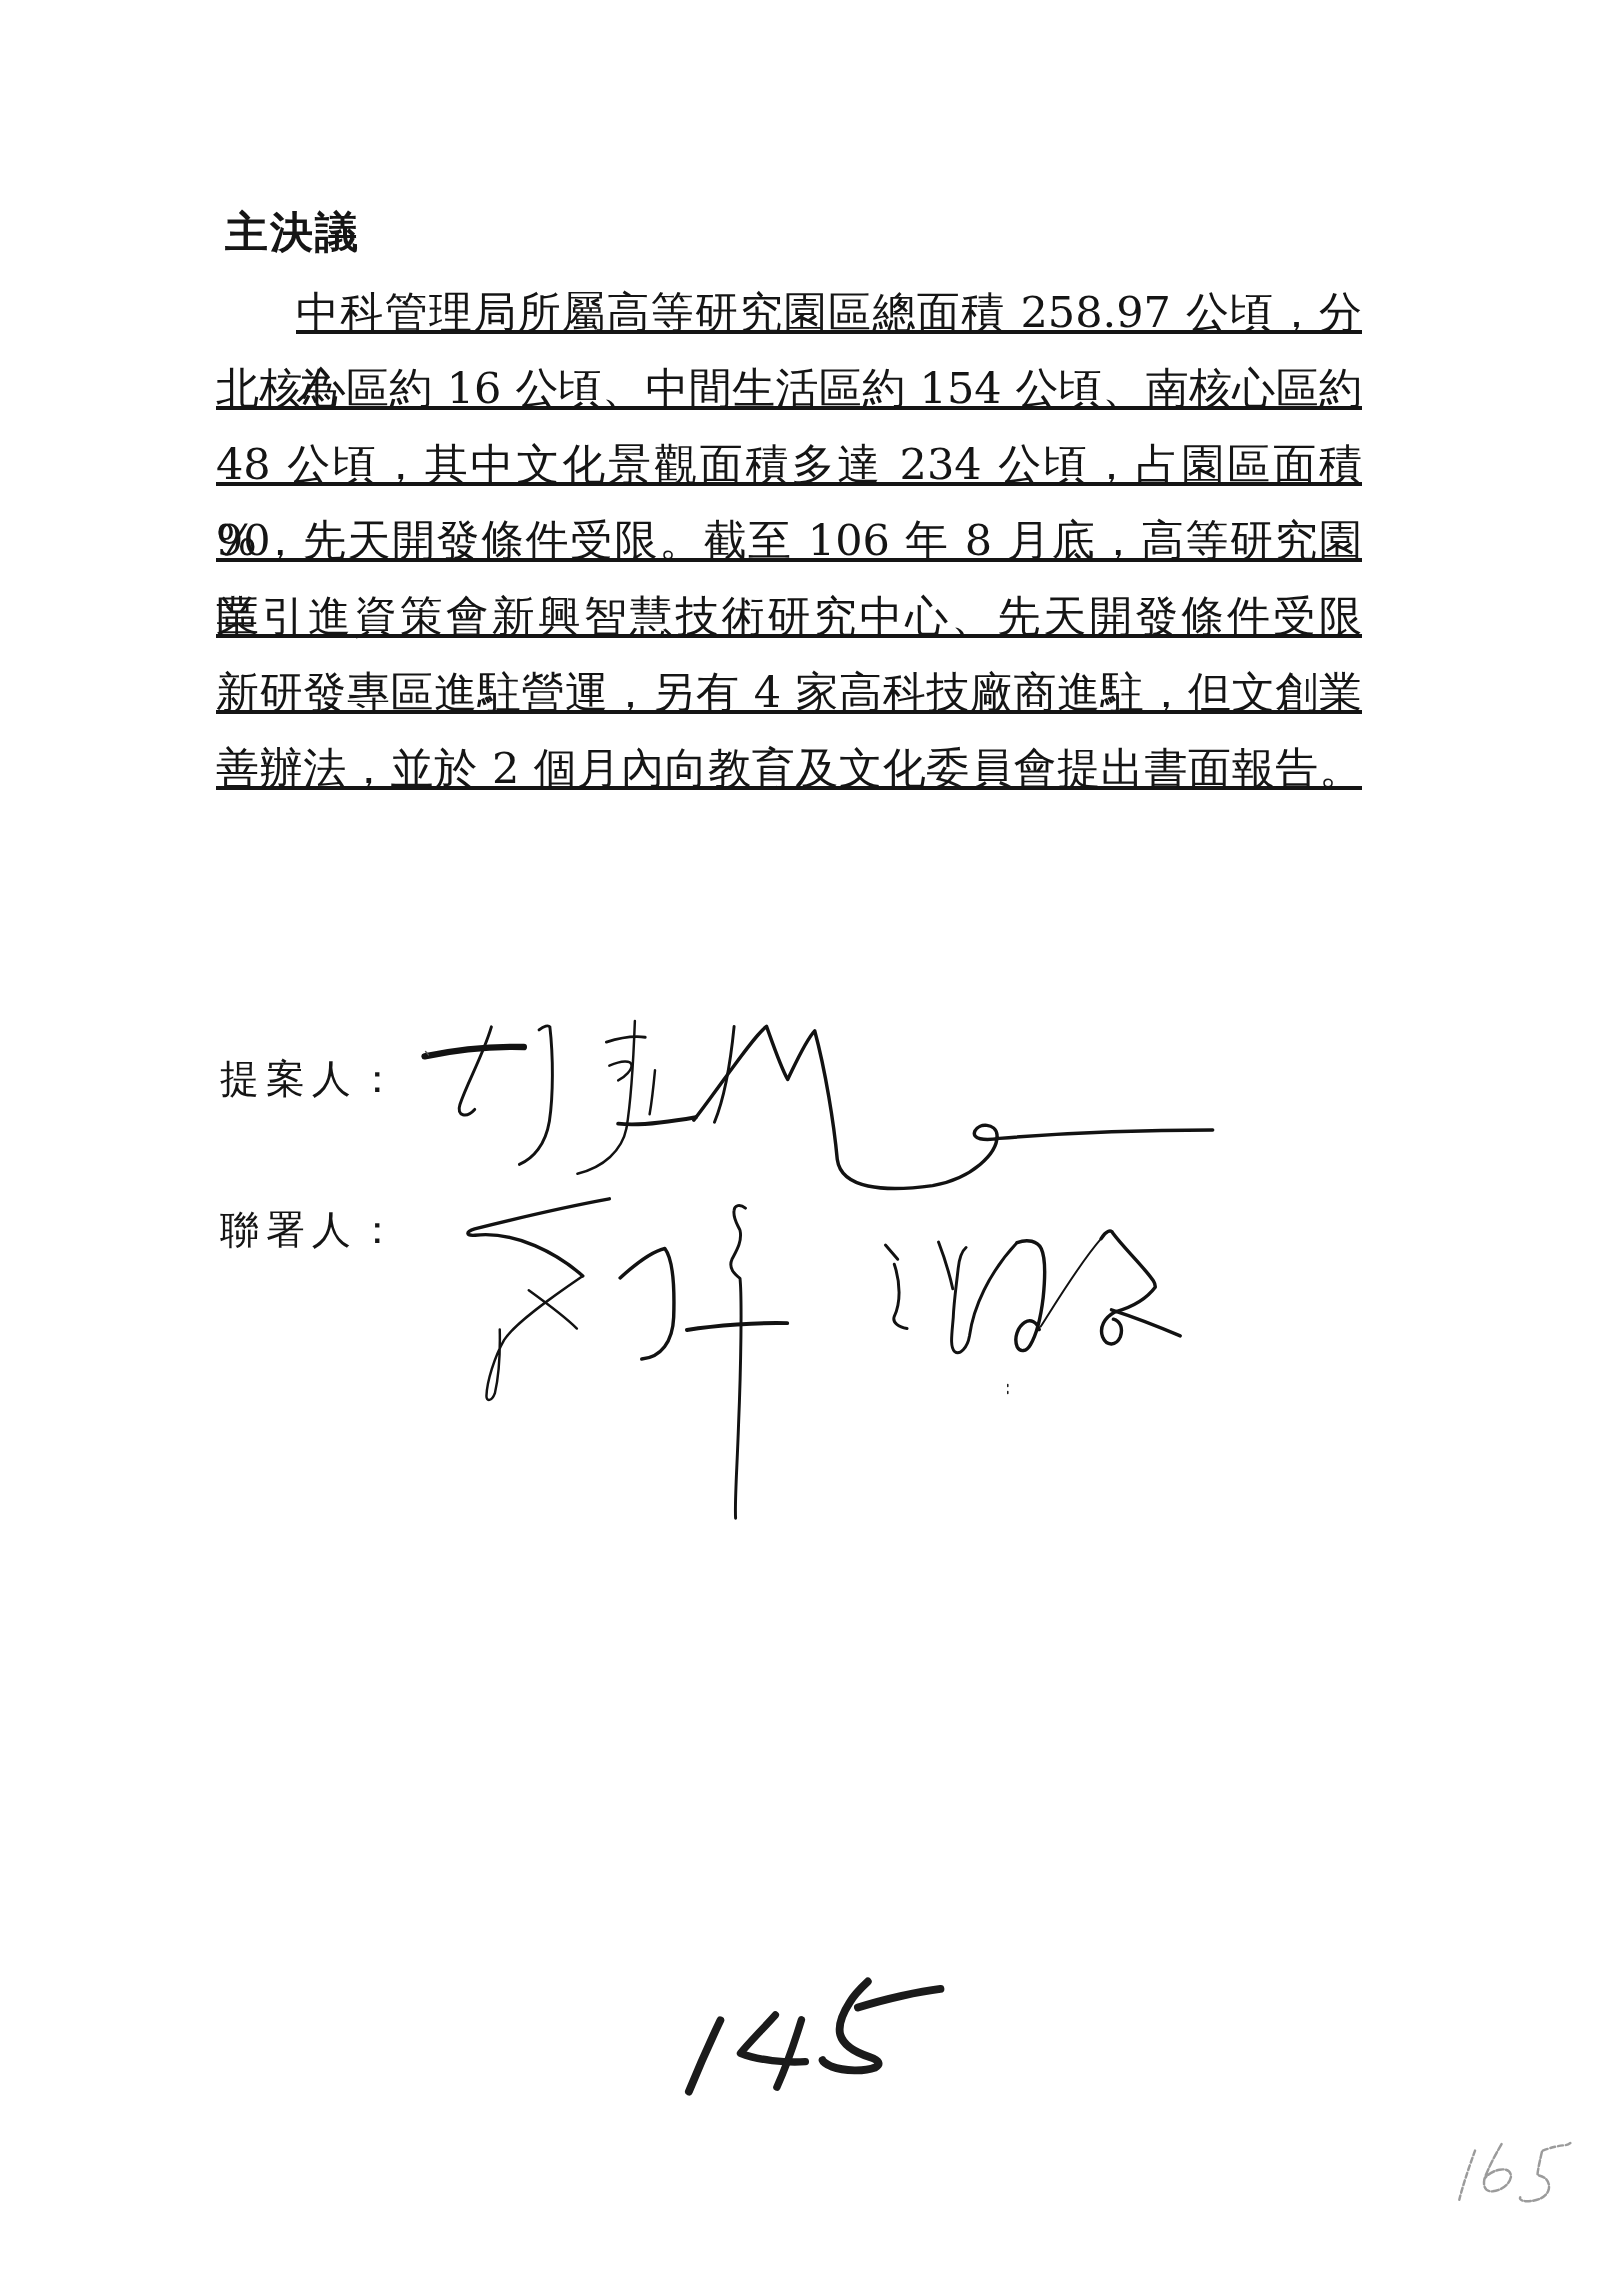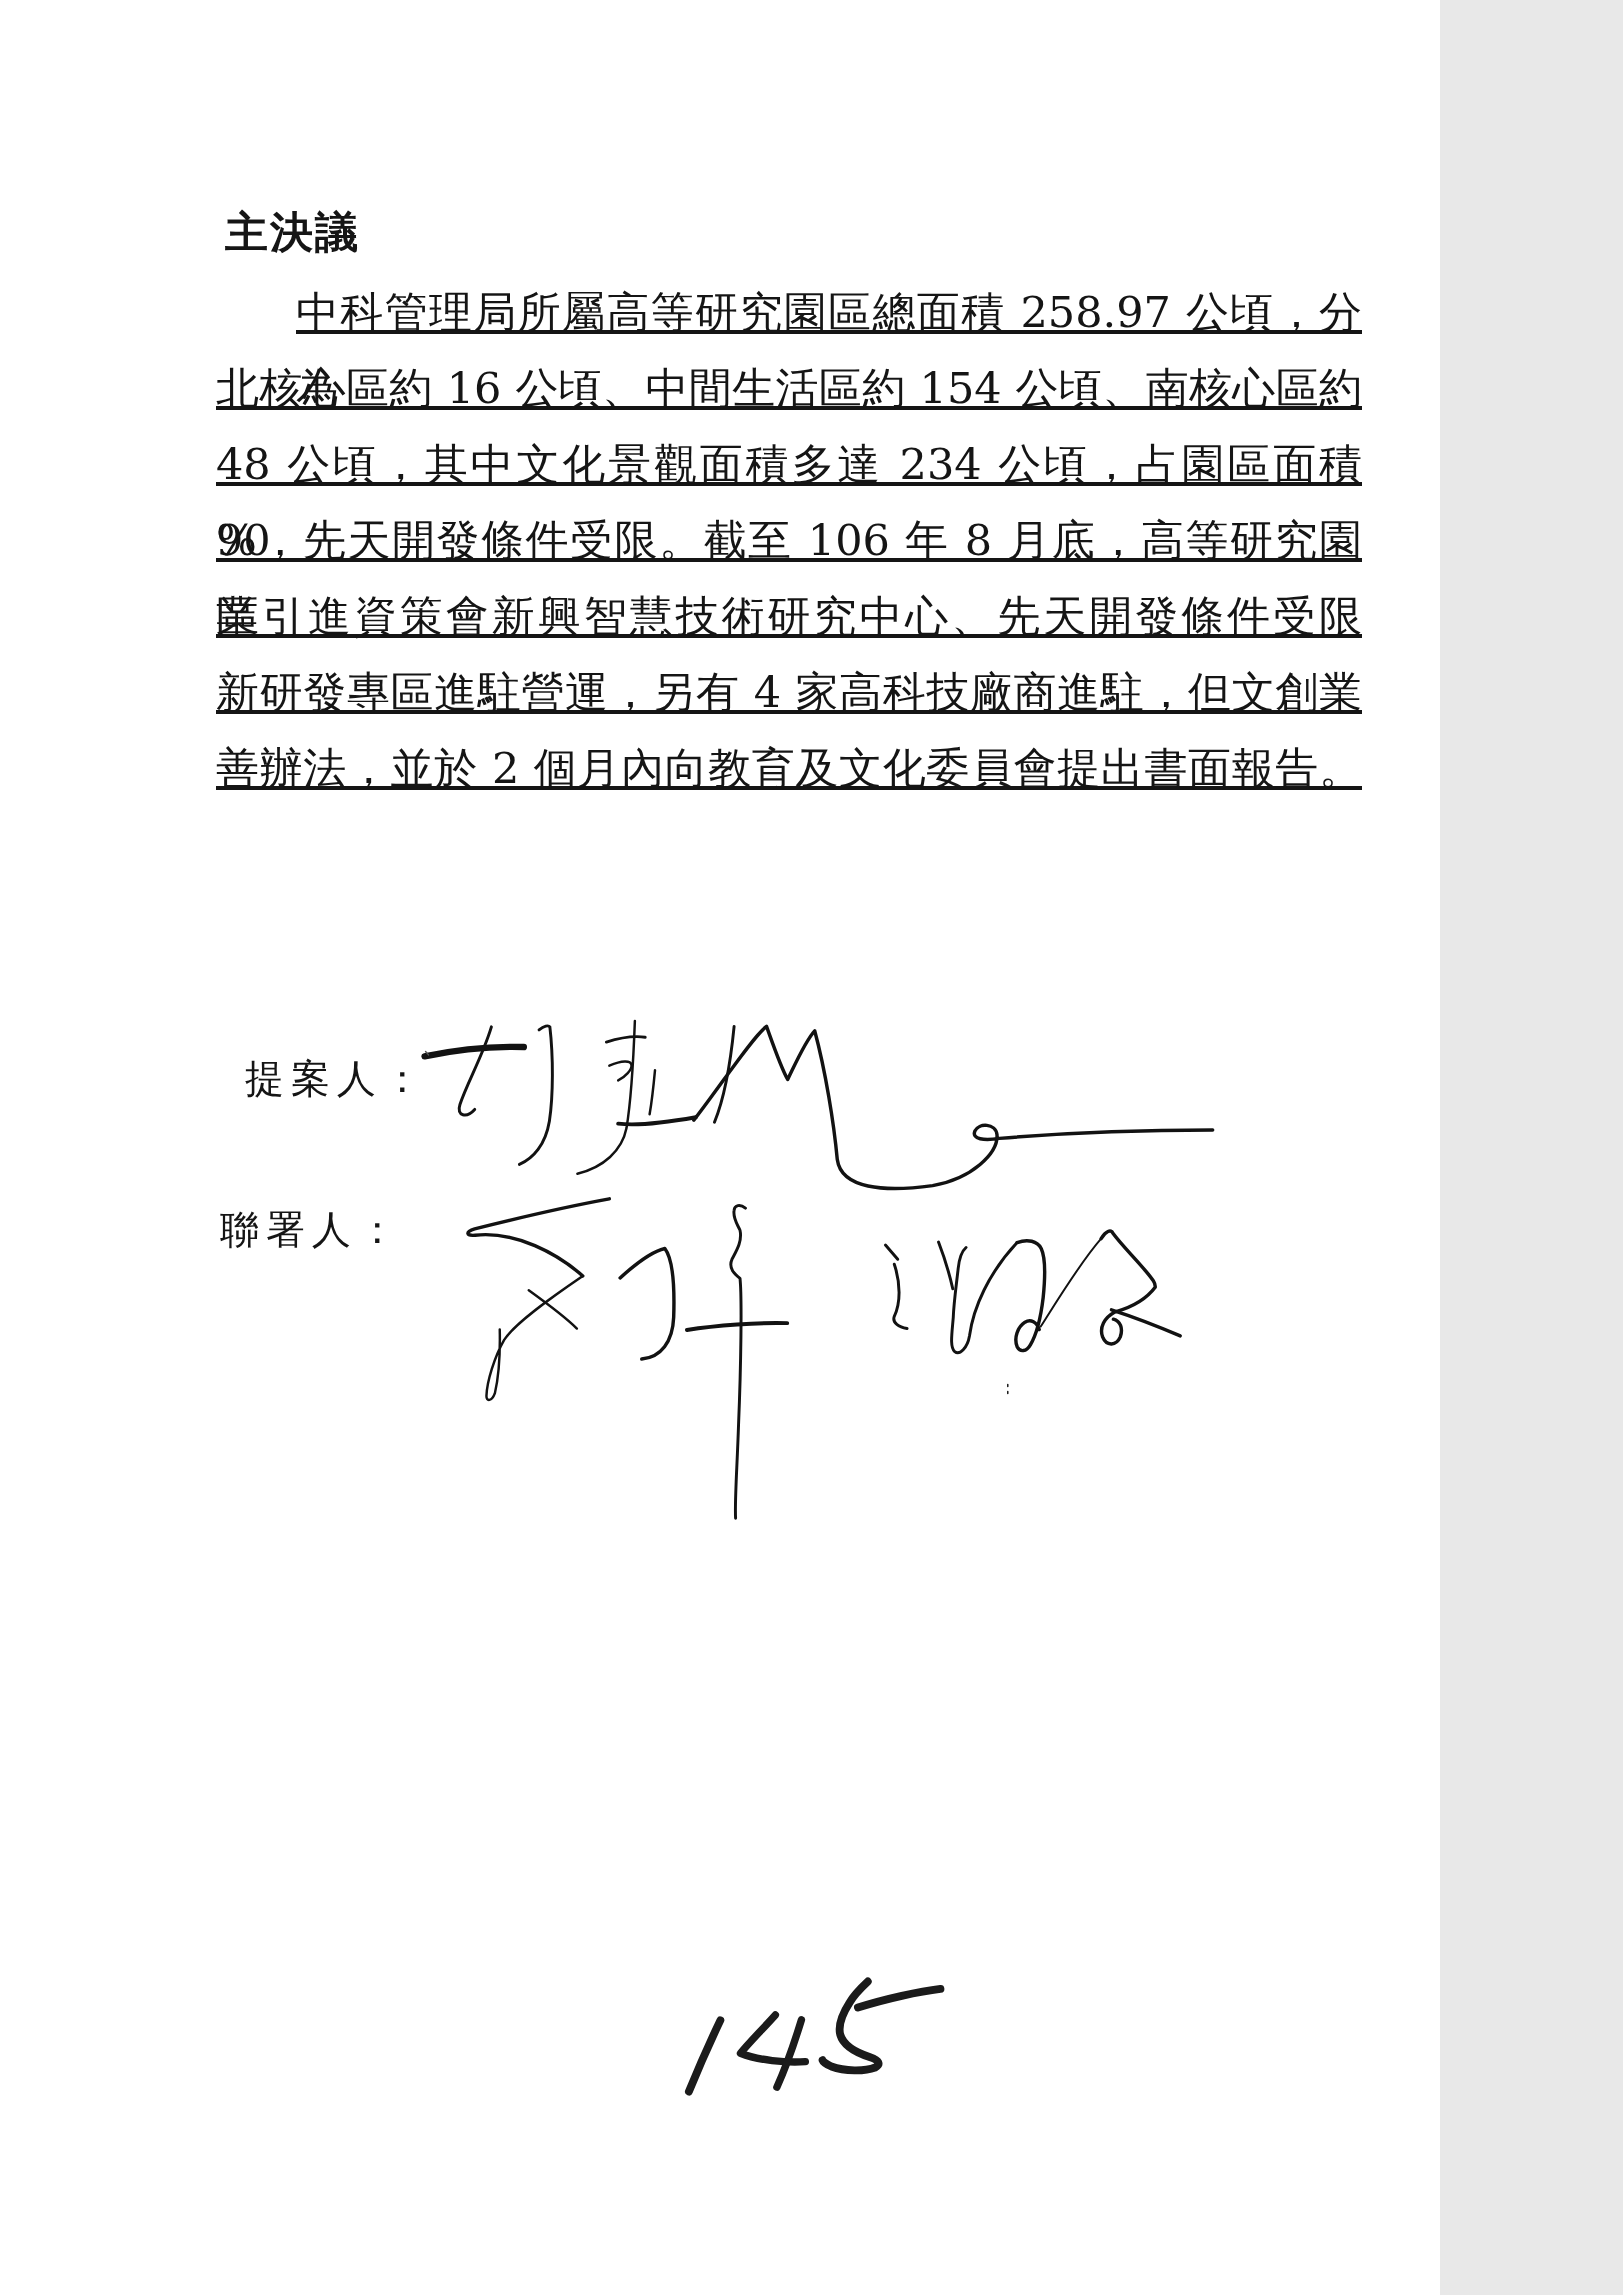--- a/index.html
+++ b/index.html
@@ -2,21 +2,21 @@
 <html style="font-size:7.9px"><head>
 <meta charset="utf-8">
 <style>
   html, body {
     margin: 0;
     padding: 0;
     background: #e8e8e8;
   }
   .page {
     position: relative;
-    width: 1440px;
+    width: 1623px;
     height: 2295px;
     background: #ffffff;
     overflow: hidden;
     font-family: "DejaVu Serif", "Liberation Serif", serif;
     color: #151515;
   }
   .title {
     position: absolute;
     left: 225px;
     top: 211px;
@@ -47,21 +47,21 @@
   }
   .sig-label {
     position: absolute;
     left: 220px;
     margin: 0;
     font-size: 39px;
     line-height: 1;
     letter-spacing: 6.9px;
     white-space: nowrap;
   }
-  .sig-label.proposer { top: 1059px; margin-left: 25px; }
+  .sig-label.proposer { top: 1059px; }
   .sig-label.cosigner { top: 1210px; }
   .ink-layer {
     position: absolute;
     left: 0;
     top: 0;
     width: 1623px;
     height: 2295px;
     pointer-events: none;
   }
   .ink-layer path {

